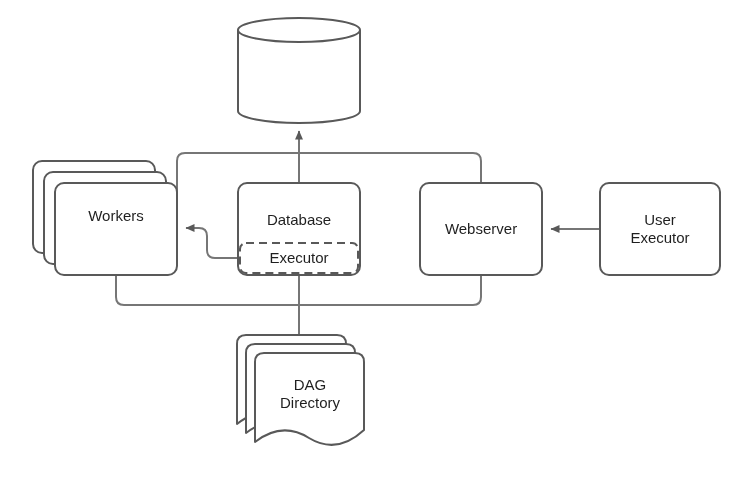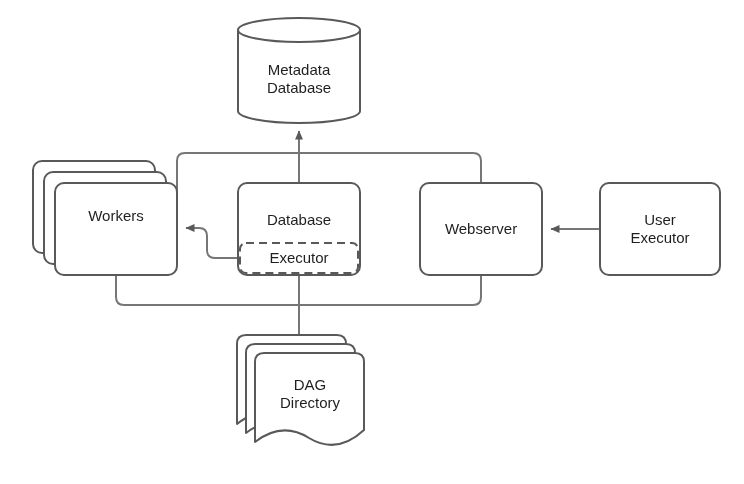--- a/index.html
+++ b/index.html
@@ -105,22 +105,20 @@
         <path d="M 237,344 Q 237,335 246,335 L 337,335 Q 346,335 346,344
                  L 346,412 Q 319,437 291,420 Q 264,403 237,424 Z" fill="#ffffff" stroke="#595959"></path>
         <path d="M 246,353 Q 246,344 255,344 L 346,344 Q 355,344 355,353
                  L 355,421 Q 328,446 300,429 Q 273,412 246,433 Z" fill="#ffffff" stroke="#595959"></path>
         <path d="M 255,362 Q 255,353 264,353 L 355,353 Q 364,353 364,362
                  L 364,430 Q 337,455 309,438 Q 282,421 255,442 Z" fill="#ffffff" stroke="#595959"></path>
       </g>
     </g>
   </svg>
 
-  <div class="node-label" style="left:238px; top:58px; width:122px; height:42px;">Metadata
-Database</div>
 
   <div class="node-label" style="left:55px; top:206px; width:122px; height:20px;">Workers</div>
 
   <div class="node-label" style="left:238px; top:210px; width:122px; height:20px;">Database</div>
 
   <div class="node-label" style="left:240px; top:248px; width:118px; height:20px;">Executor</div>
 
   <div class="node-label" style="left:420px; top:219px; width:122px; height:20px;">Webserver</div>
 
   <div class="node-label" style="left:600px; top:208px; width:120px; height:42px;">User

